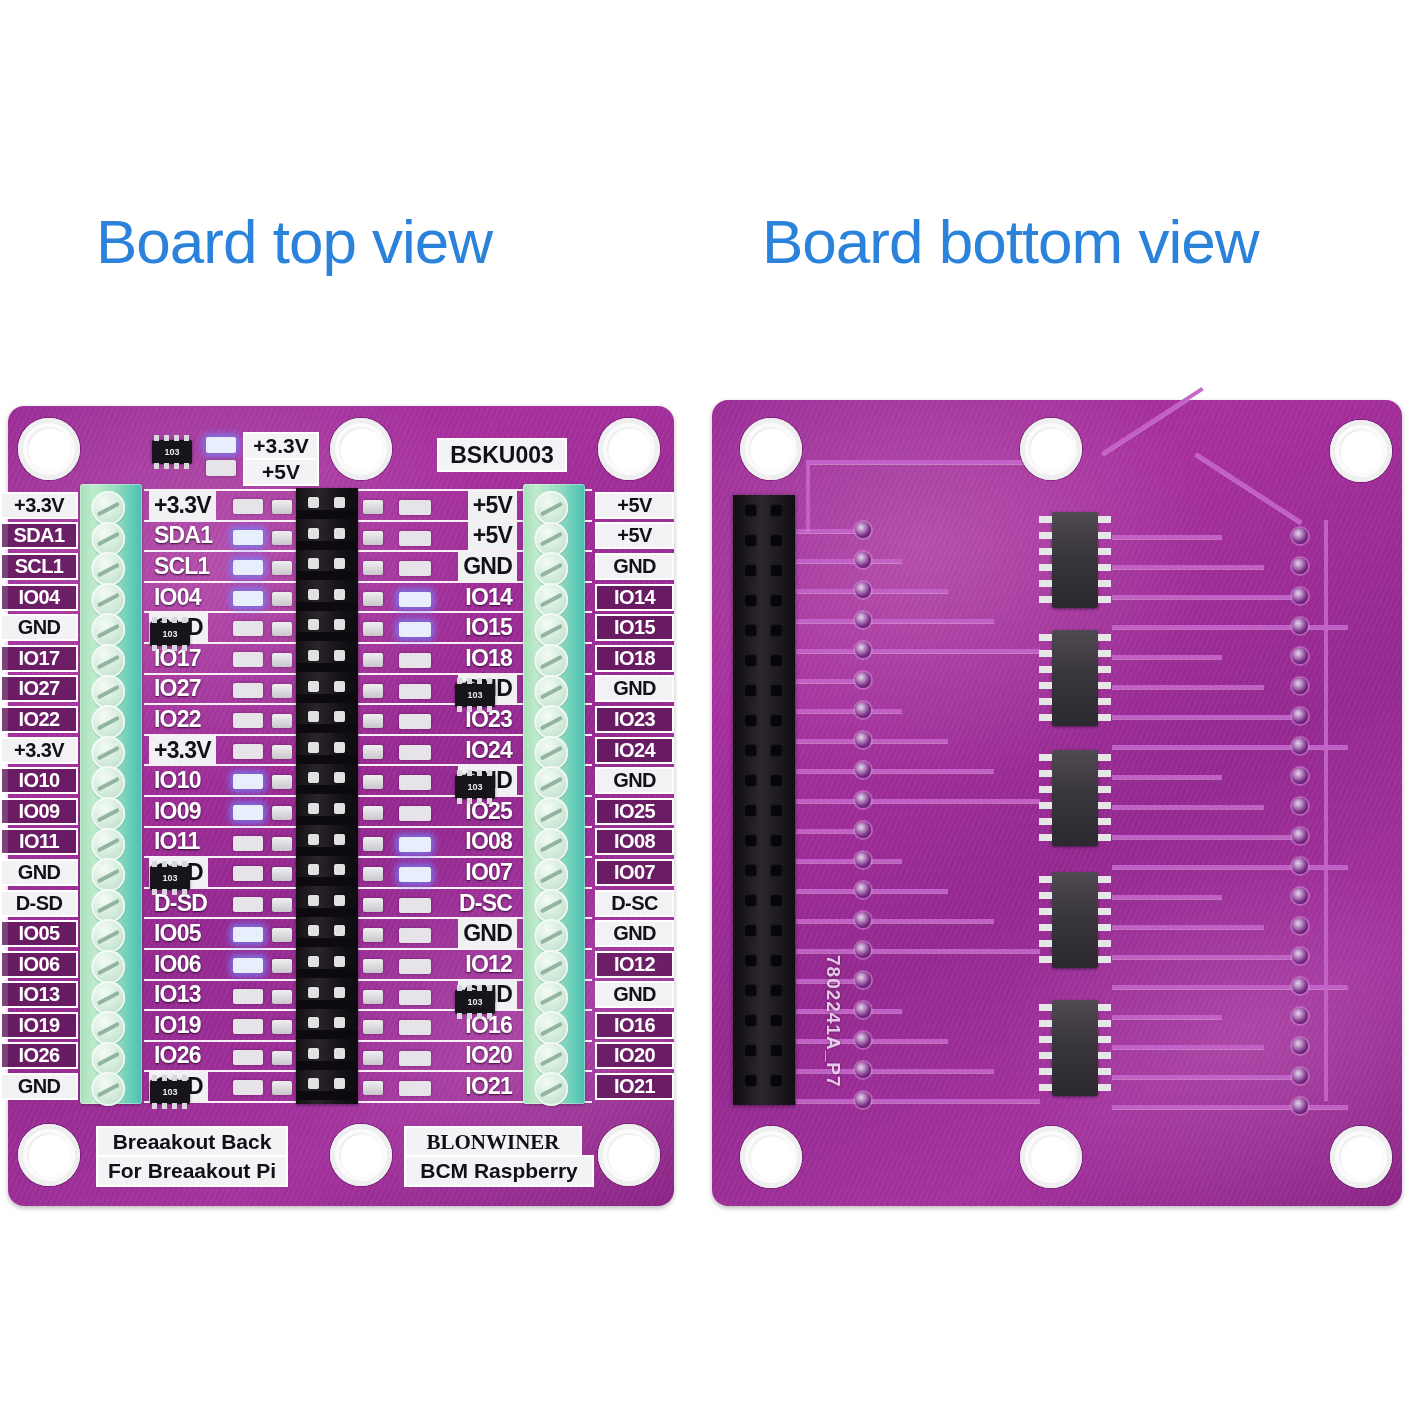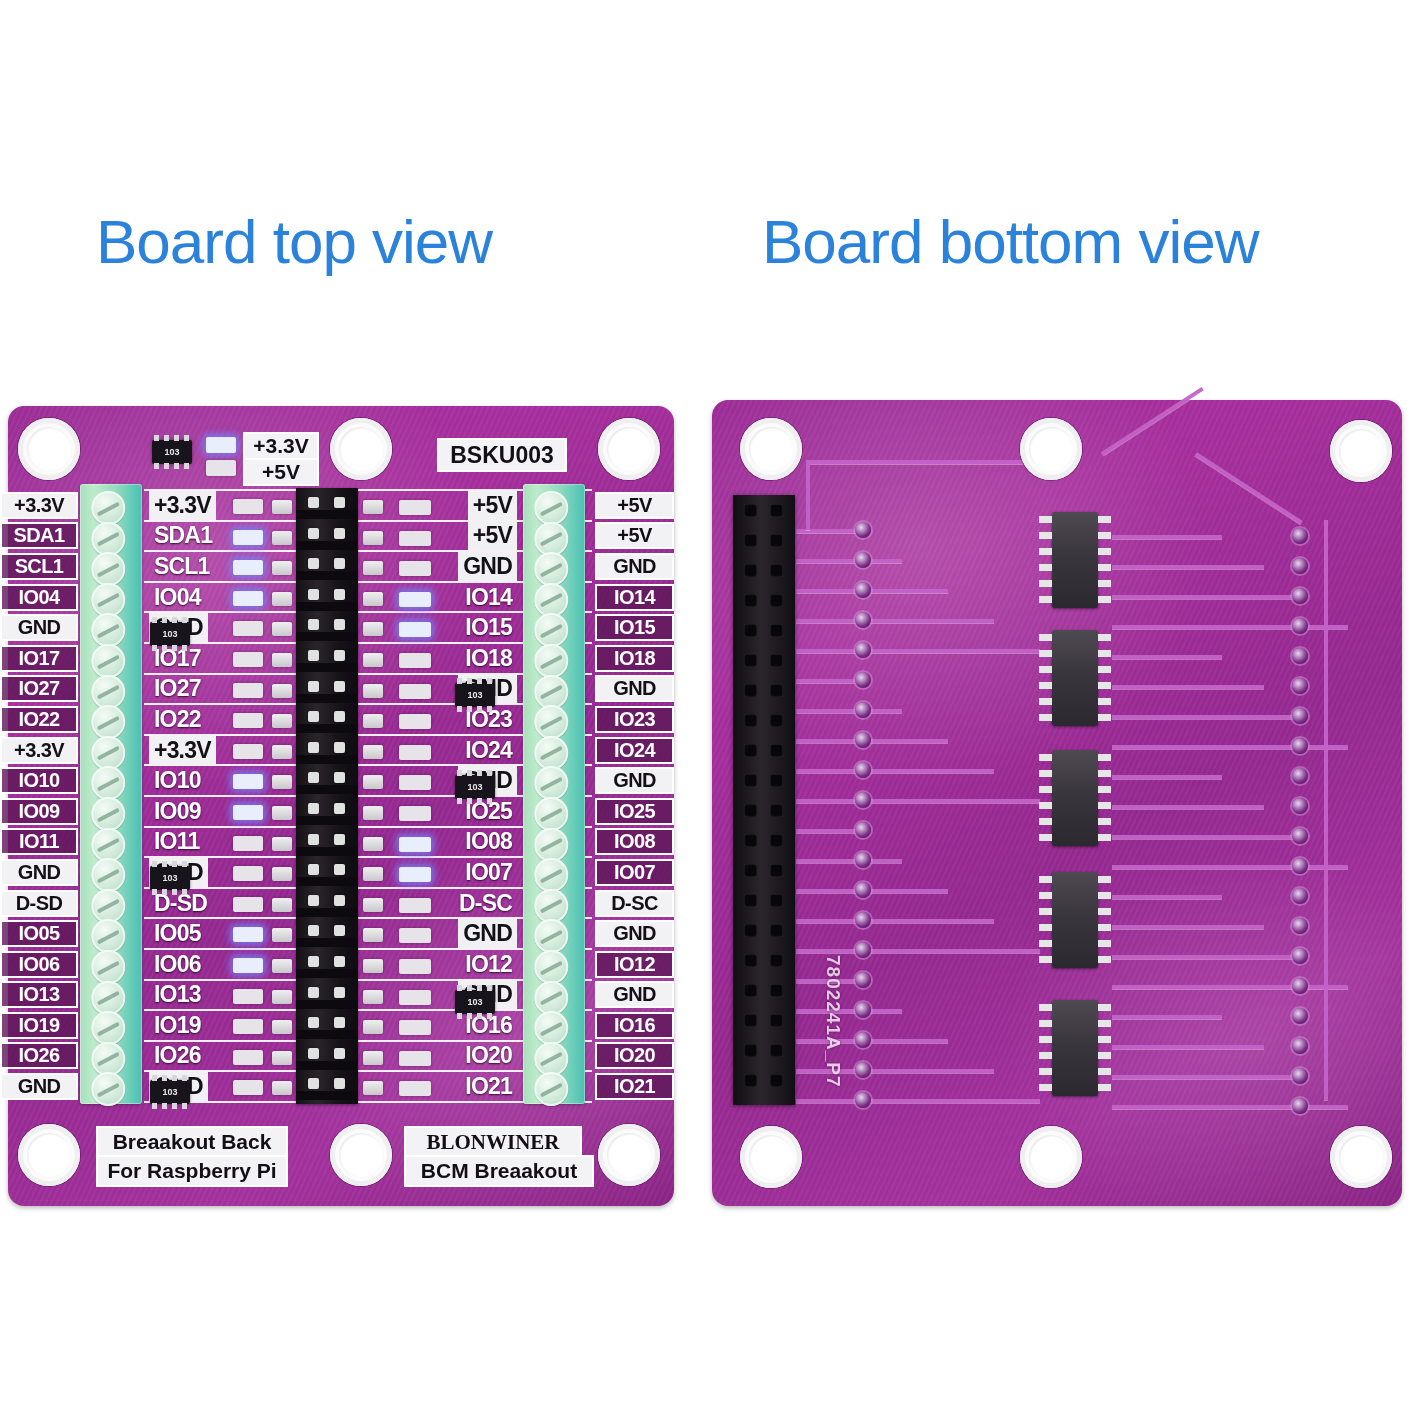--- a/index.html
+++ b/index.html
@@ -636,23 +636,23 @@
     <span>103</span>
   </div>
 <div class="rnet" style="left:455px;top:775px;">
     <span>103</span>
   </div>
 <div class="rnet" style="left:455px;top:990px;">
     <span>103</span>
   </div>
 
 <div class="brand" style="left:96px;top:1126px;width:188px;height:28px;font-size:21px;">Breaakout Back</div>
-<div class="brand" style="left:96px;top:1155px;width:188px;height:28px;font-size:21px;">For Raspberry Pi</div>
+<div class="brand" style="left:96px;top:1155px;width:188px;height:28px;font-size:21px;">For Breaakout Pi</div>
 <div class="brand" style="left:404px;top:1126px;width:174px;height:28px;font-size:21px;font-family:Liberation Serif, serif;">BLONWINER</div>
-<div class="brand" style="left:404px;top:1155px;width:186px;height:28px;font-size:21px;">BCM Breaakout</div>
+<div class="brand" style="left:404px;top:1155px;width:186px;height:28px;font-size:21px;">BCM Raspberry</div>
 
 <div class="board" id="board-back"></div>
 
 <div class="hole" style="left:740px;top:418px;width:62px;height:62px;">
     <i></i>
   </div>
 <div class="hole" style="left:1020px;top:418px;width:62px;height:62px;">
     <i></i>
   </div>
 <div class="hole" style="left:1330px;top:420px;width:62px;height:62px;">

